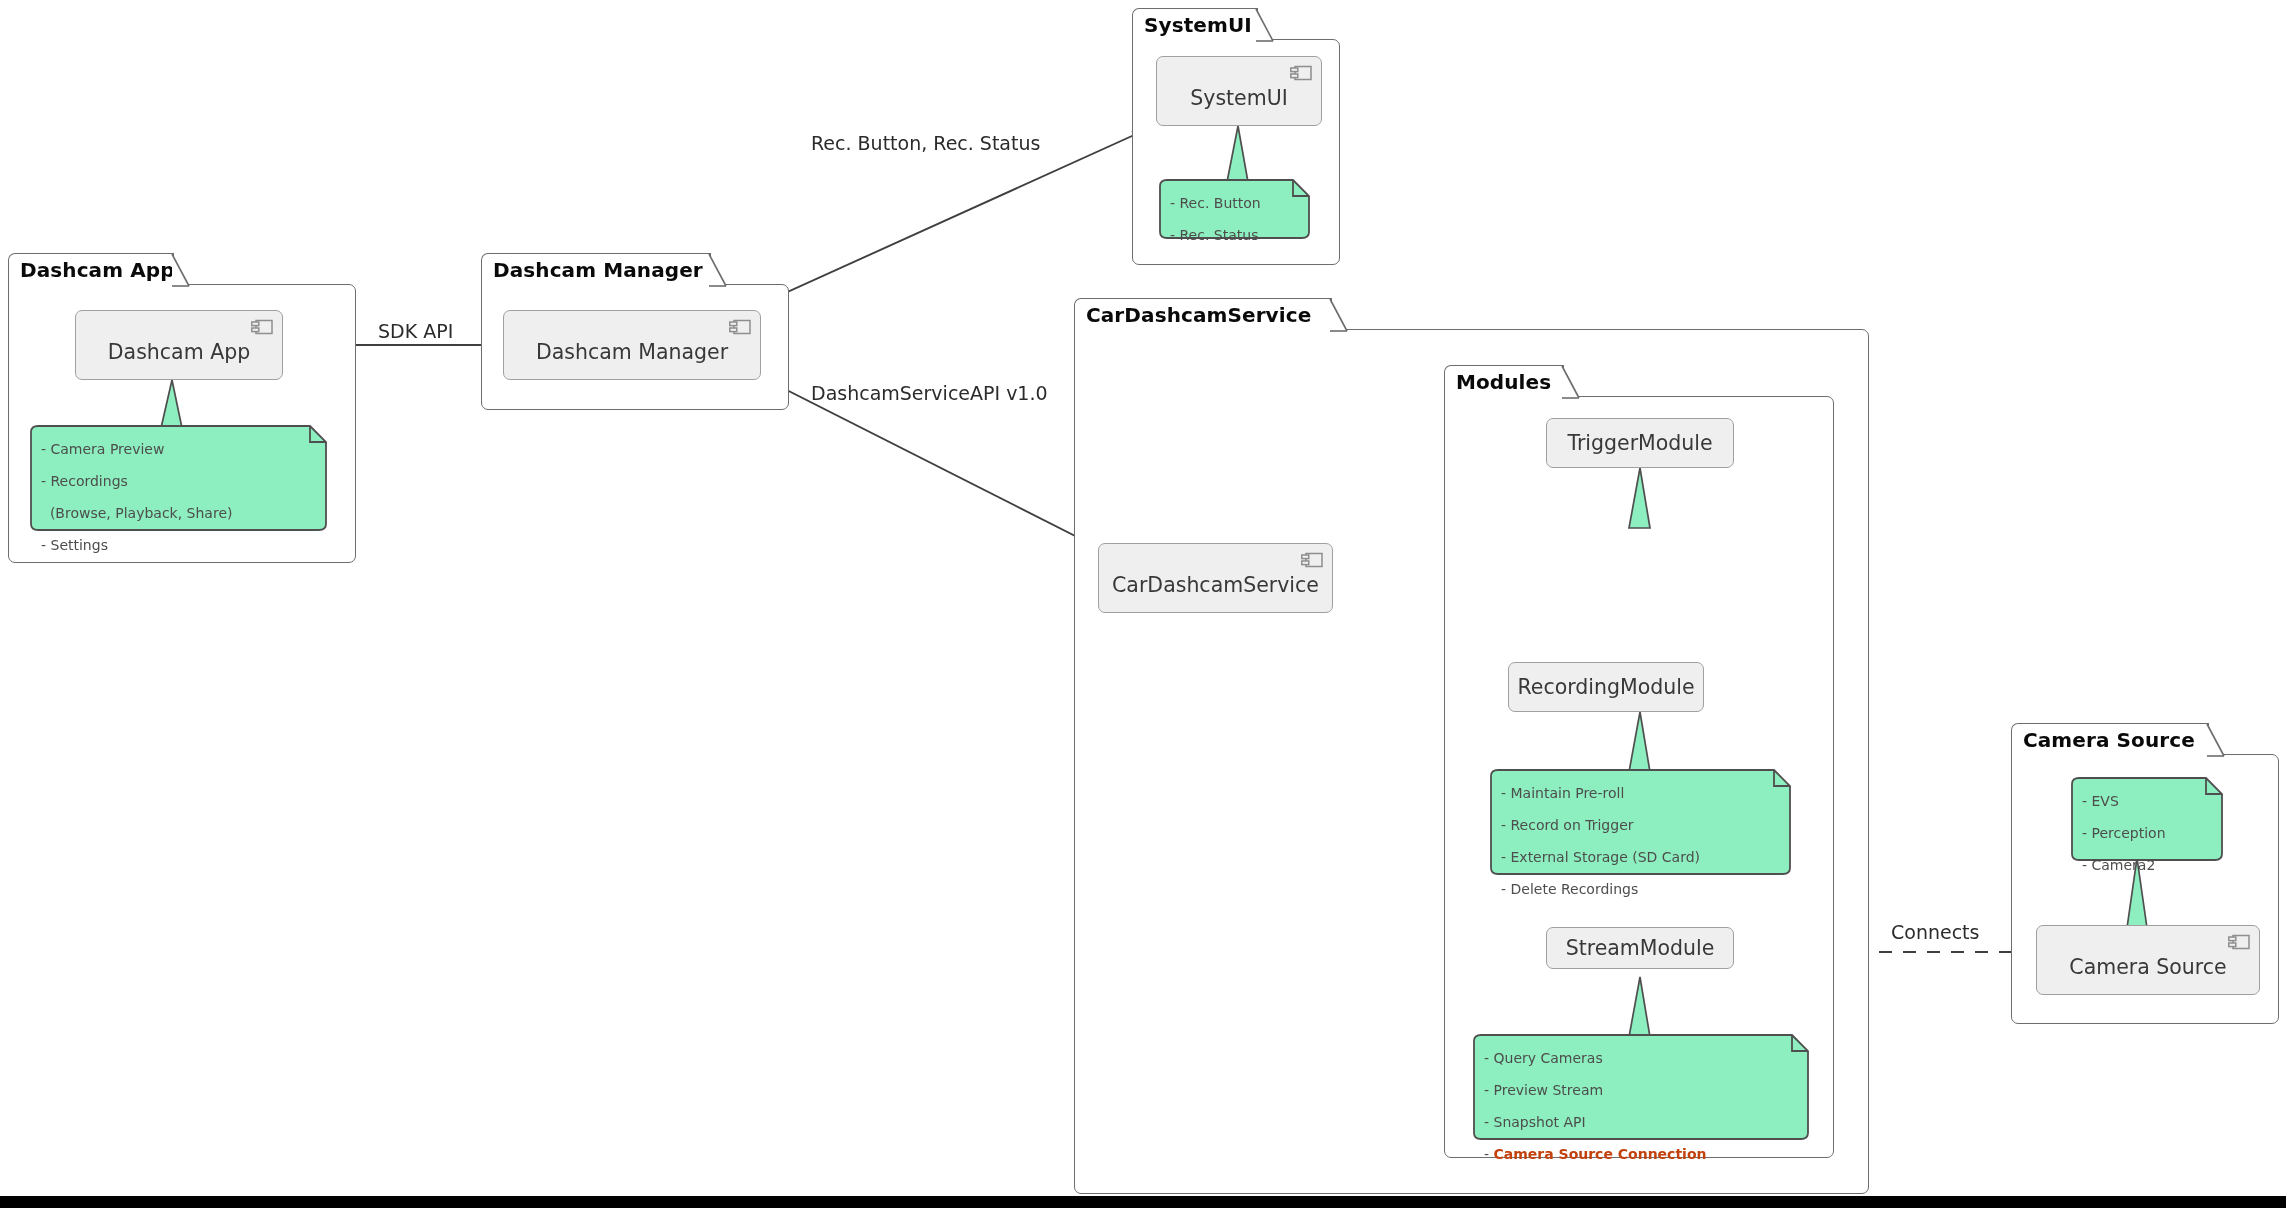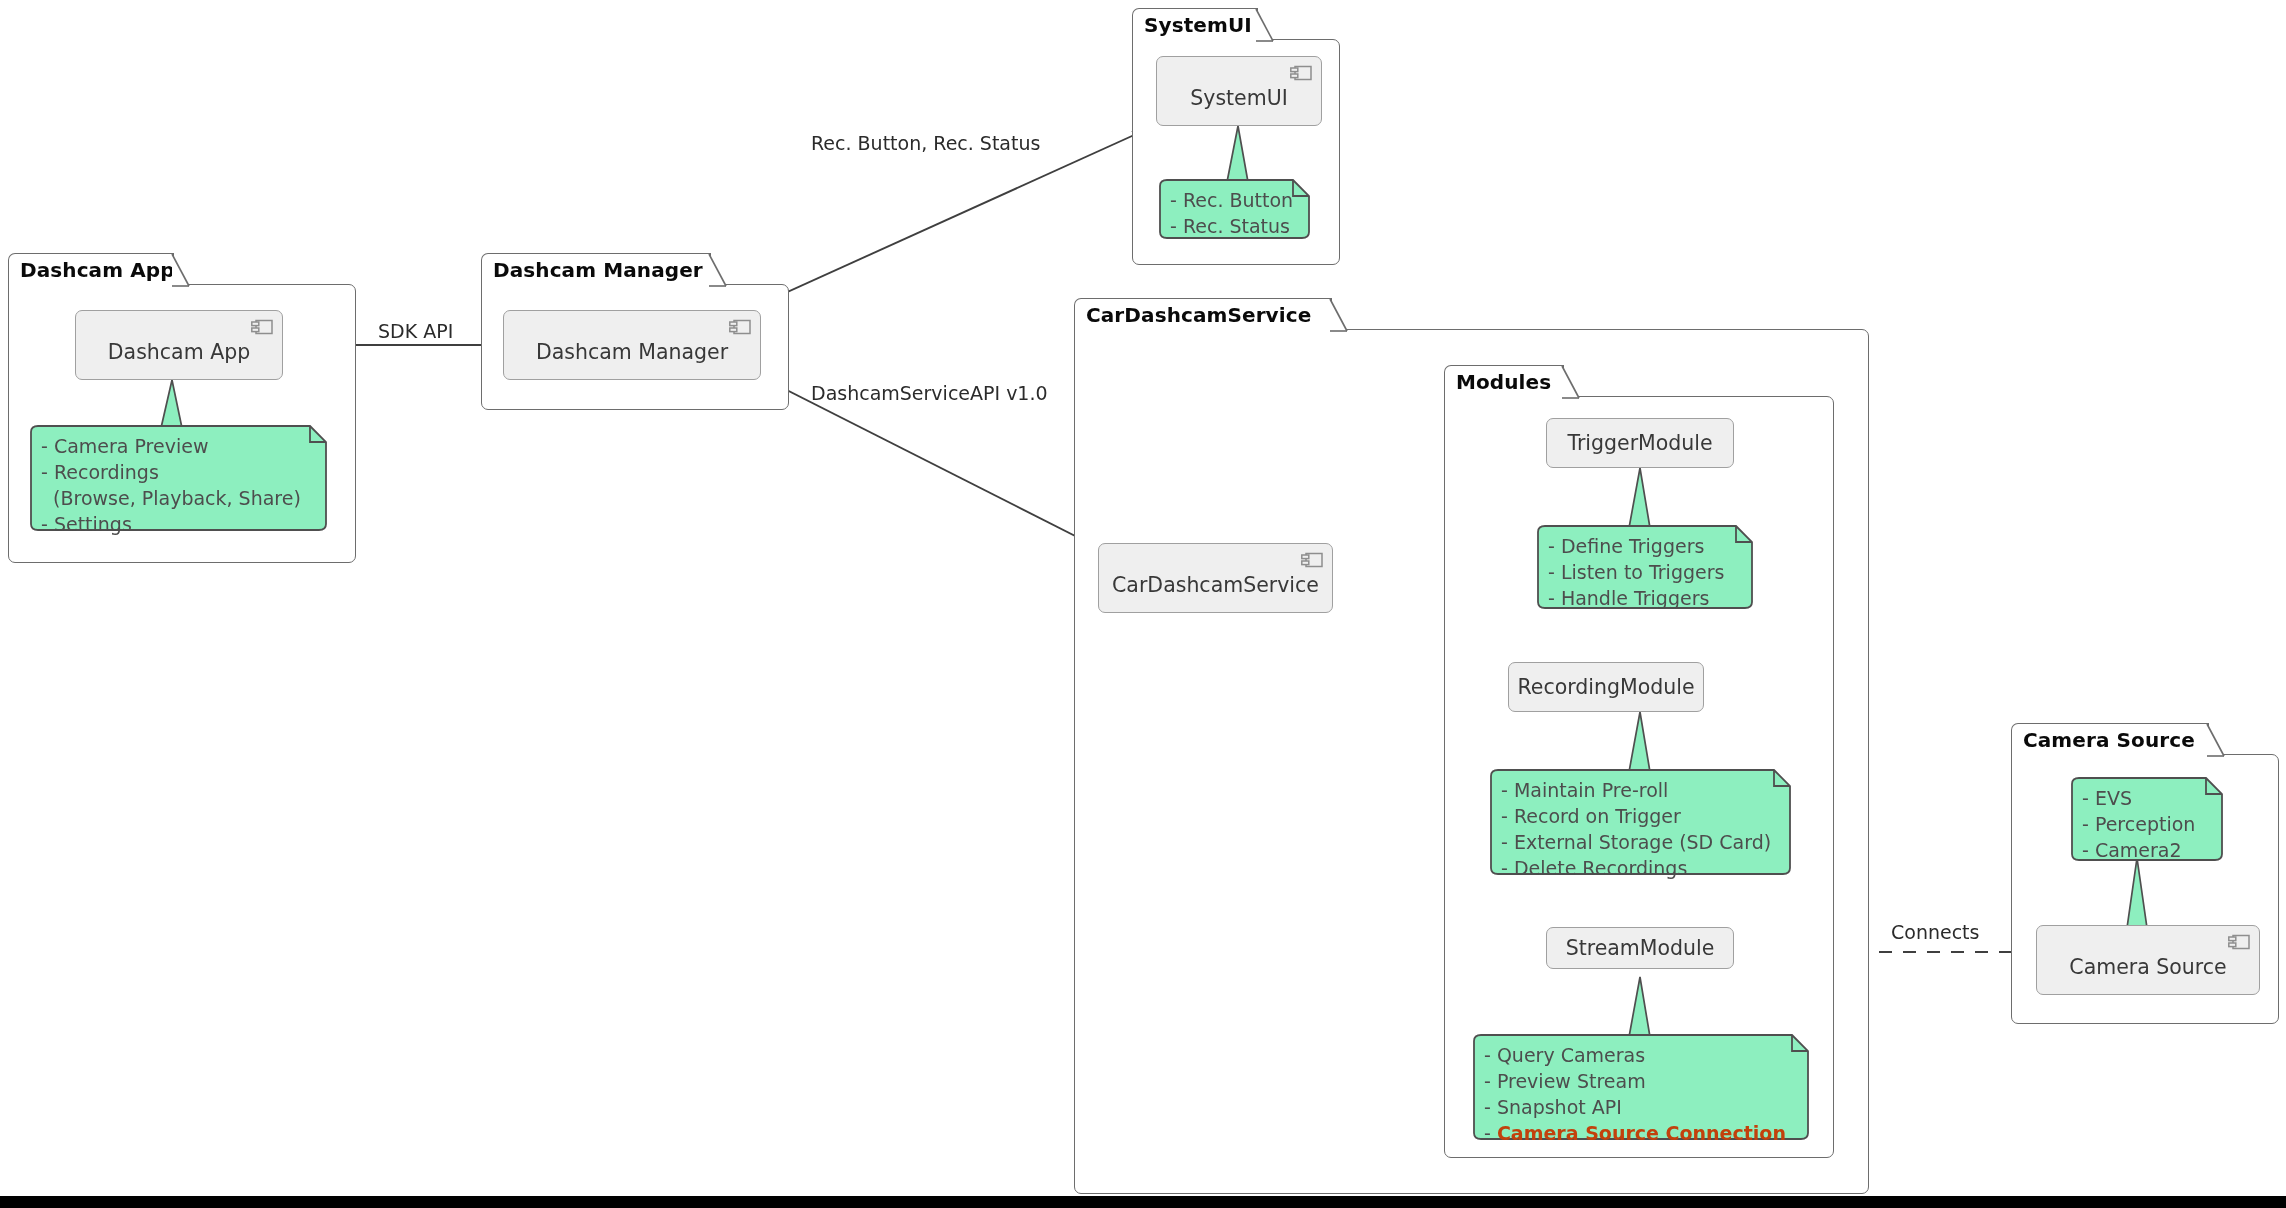--- a/index.html
+++ b/index.html
@@ -108,22 +108,22 @@
     z-index: 4;
   }
   .note-bg {
     position: absolute;
     left: 0; top: 0;
     width: 100%; height: 100%;
   }
   .note-text {
     position: relative;
     padding: 9px 14px 8px 14px;
-    font-size: 19px;
-    line-height: 26px;
+    font-size: 14px;
+    line-height: 32px;
     color: #4d4d4d;
     white-space: pre;
     z-index: 2;
   }
   .note-text .b { font-weight: bold; color: #c2410c; }
 
   
   .edge-label {
     position: absolute;
     font-size: 19px;
@@ -309,29 +309,20 @@
   </div>
 
   <div class="comp" style="left:1546px; top:418px; width:188px; height:50px;">
     <span class="comp-label">TriggerModule</span>
   </div>
 
   <svg class="layer" viewBox="0 0 2286 1208">
     <path d="M1640,468 L1650,528 L1629,528 Z" fill="#8defbf" stroke="#4f4f4f" stroke-width="1.7"></path>
   </svg>
 
-  <div class="note" style="left:1534px; top:524px; width:220px; height:86px;">
-    <svg class="note-bg" viewBox="0 0 220 86" preserveAspectRatio="none">
-      <path d="M4,8 Q4,2 11,2 L202,2 L218,18 L218,78 Q218,84 211,84 L11,84 Q4,84 4,78 Z" fill="#8defbf" stroke="#4f4f4f" stroke-width="1.8"></path>
-      <path d="M202,2 L202,18 L218,18" fill="none" stroke="#4f4f4f" stroke-width="1.8"></path>
-    </svg>
-    <div class="note-text">- Define Triggers
-- Listen to Triggers
-- Handle Triggers</div>
-  </div>
 
   <div class="comp" style="left:1508px; top:662px; width:196px; height:50px;">
     <span class="comp-label">RecordingModule</span>
   </div>
 
   <svg class="layer" viewBox="0 0 2286 1208">
     <path d="M1640,712 L1650,772 L1629,772 Z" fill="#8defbf" stroke="#4f4f4f" stroke-width="1.7"></path>
   </svg>
 
   <div class="note" style="left:1487px; top:768px; width:305px; height:108px;">

